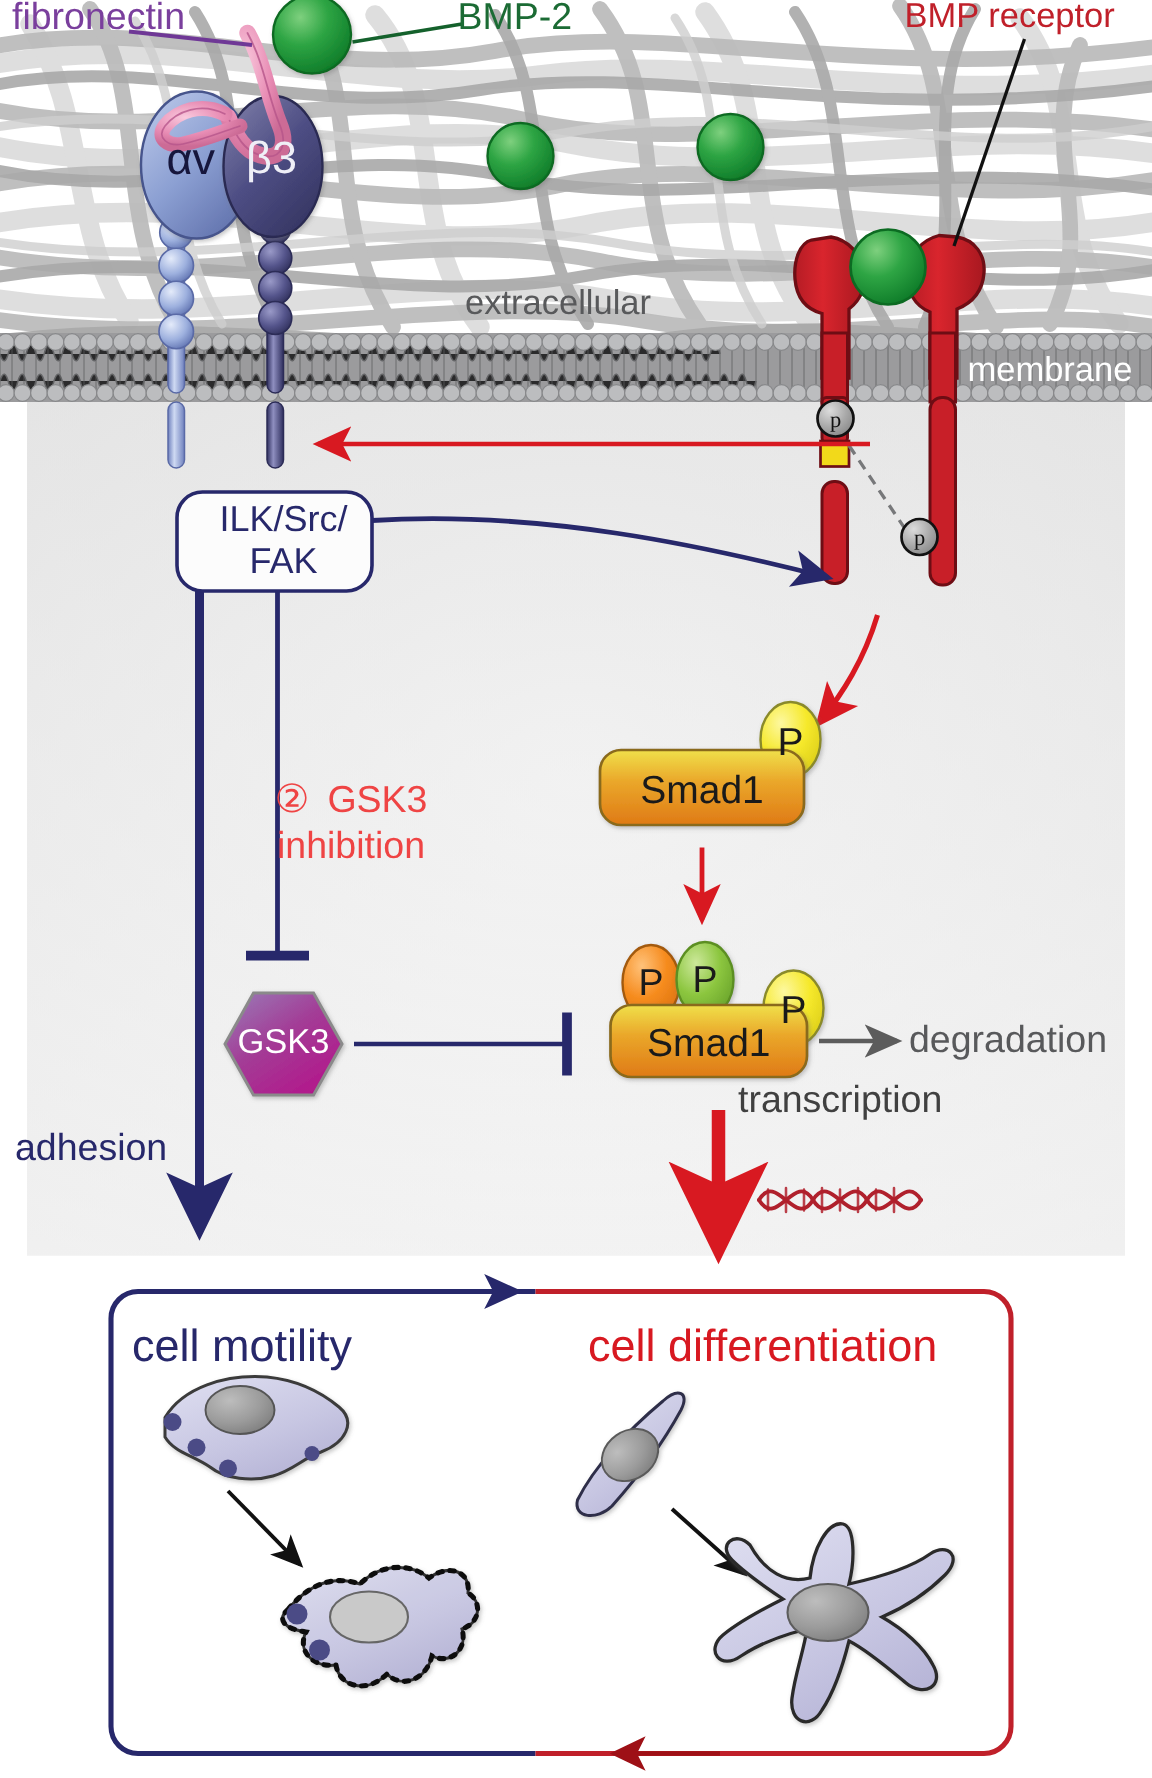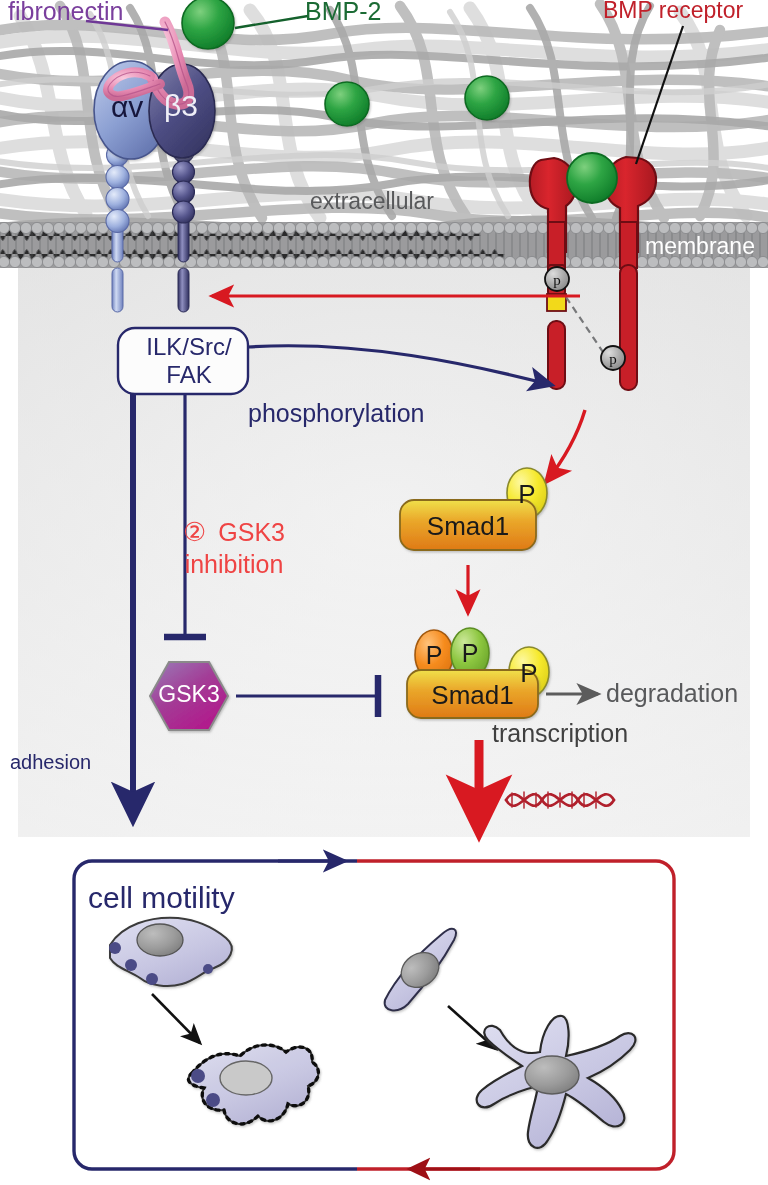--- a/index.html
+++ b/index.html
@@ -545,21 +545,20 @@
 
 <div class="lbl" style="left:164px;top:90px;font-size:30px;color:#efeff7;">β3</div>
 
 <div style="position:absolute;left:118px;top:333px;width:142px;text-align:center;
             font-size:24px;color:#27286b;line-height:1.16;">
   <div>ILK/Src/</div>
   <div>FAK</div>
 </div>
 
 <div style="position:absolute;left:248px;top:398px;font-size:25px;color:#27286b;line-height:1.22;">
-  <div style="text-align:center;">phosphorylation</div>
 </div>
 
 <div style="position:absolute;left:183px;top:517px;font-size:25px;color:#ef4444;line-height:1.22;">
   <div style="white-space:nowrap;">
     <span style="font-size:26px;">②</span>
     <span style="margin-left:5px;">GSK3</span>
   </div>
   <div style="text-align:center;">inhibition</div>
 </div>
 
@@ -572,20 +571,21 @@
 <div class="lbl" style="left:507px;top:480px;width:40px;text-align:center;font-size:26px;color:#1a1a1a;">P</div>
 
 <div class="lbl" style="left:415px;top:642px;width:38px;text-align:center;font-size:25px;color:#1a1a1a;">P</div>
 
 <div class="lbl" style="left:451px;top:640px;width:38px;text-align:center;font-size:25px;color:#1a1a1a;">P</div>
 
 <div class="lbl" style="left:509px;top:659px;width:40px;text-align:center;font-size:26px;color:#1a1a1a;">P</div>
 
 <div class="lbl" style="left:606px;top:680px;font-size:25px;color:#58595b;text-align:center;">degradation</div>
 
-<div class="lbl" style="left:10px;top:752px;font-size:20px;color:#27286b;">adhesion</div>
+<div class="lbl" style="left:10px;top:752px;font-size:25px;color:#27286b;">adhesion</div>
 
 <div class="lbl" style="left:492px;top:720px;font-size:25px;color:#404040;text-align:right;">transcription</div>
 
 <div class="lbl" style="left:88px;top:882px;font-size:30px;color:#27286b;text-align:right;">cell motility</div>
 
+<div class="lbl" style="left:392px;top:882px;font-size:30px;color:#d81921;">cell differentiation</div>
 
 </div>
 
 </body></html>

